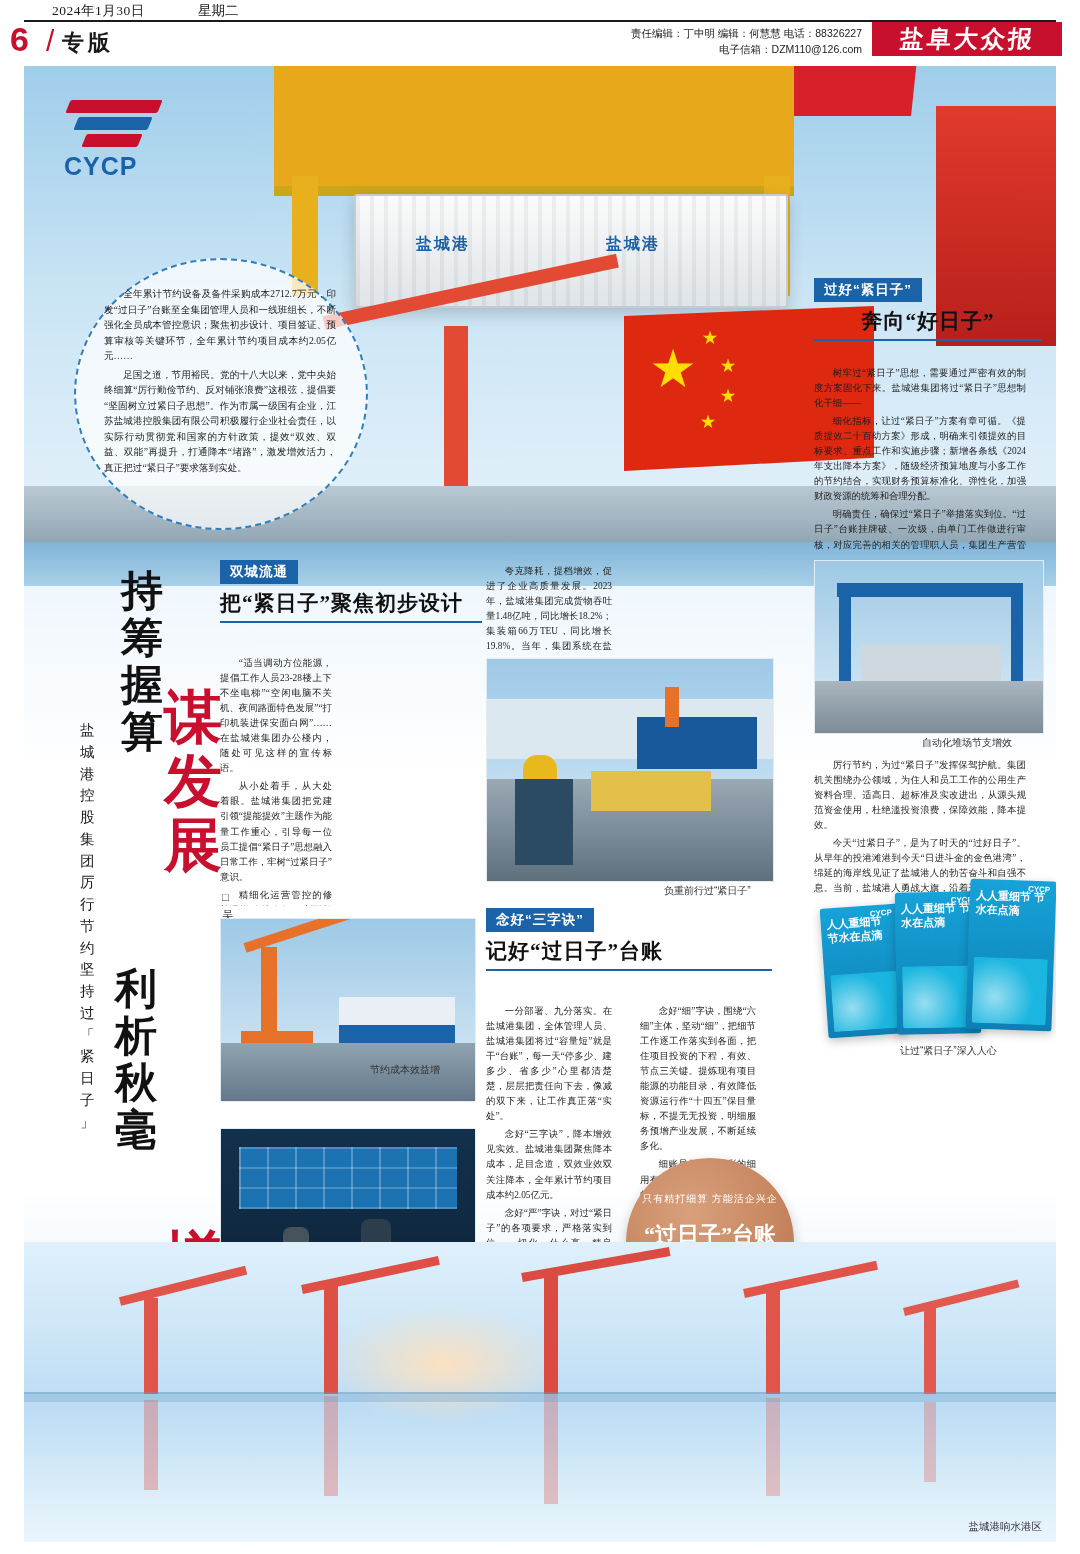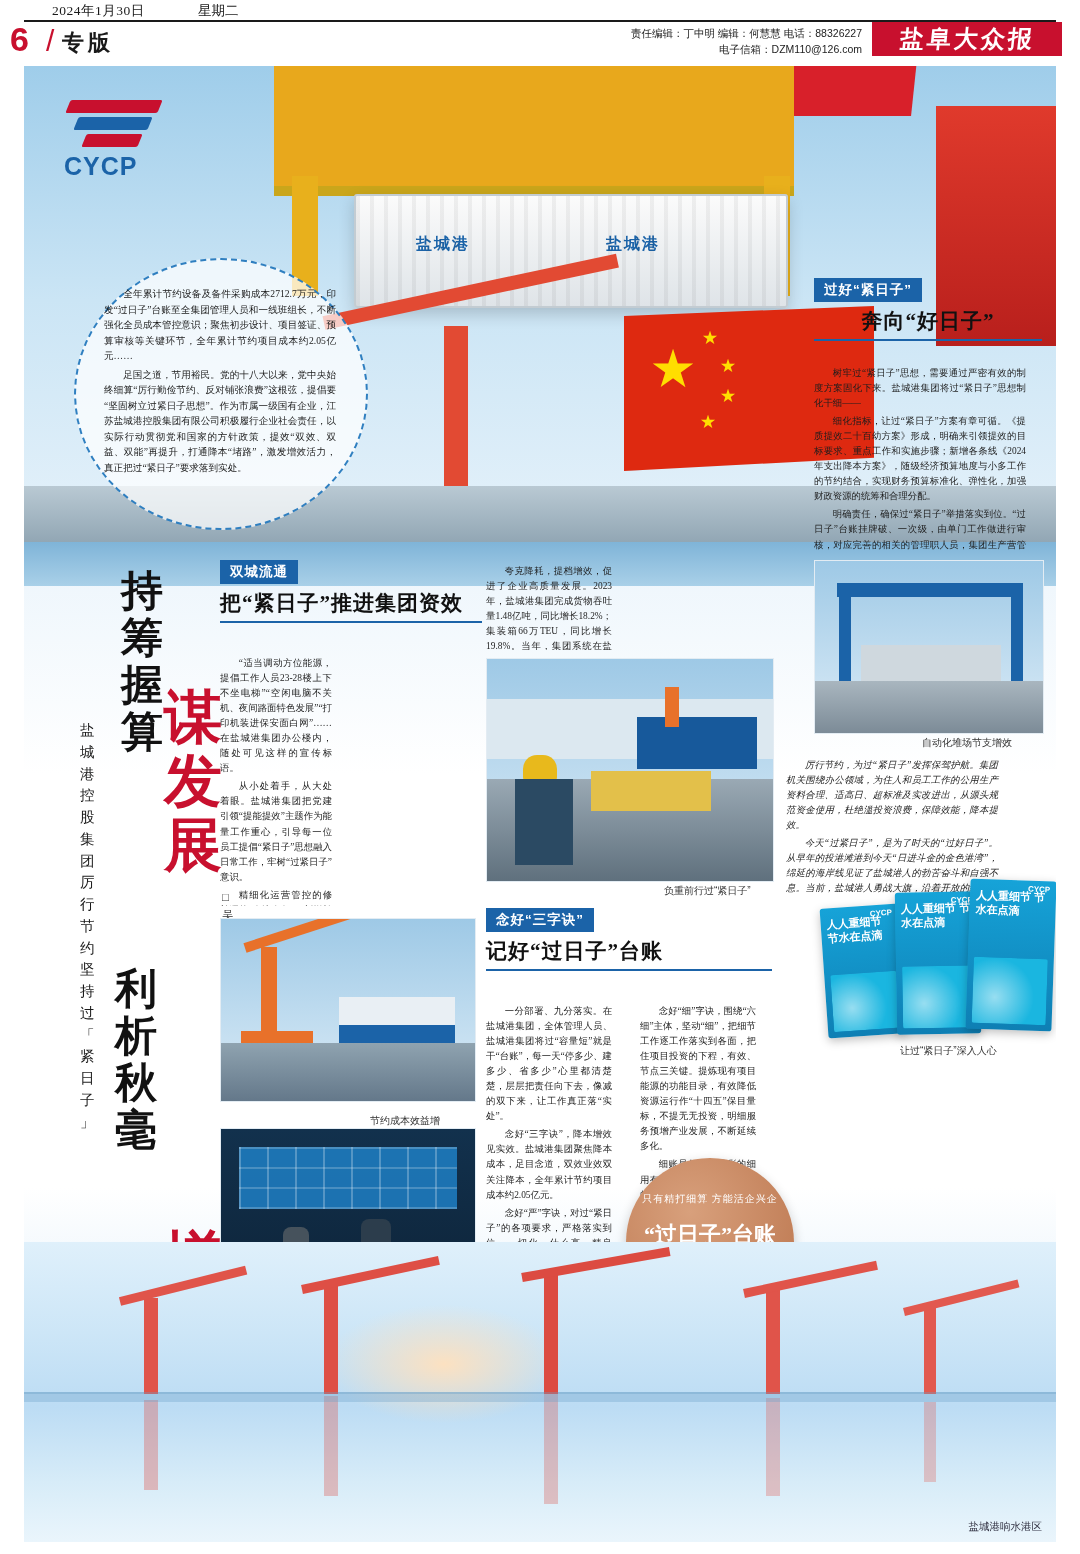--- a/index.html
+++ b/index.html
@@ -267,21 +267,21 @@
           <div>者</div>
           <div> </div>
           <div> </div>
           <div>陈</div>
           <div>婷</div>
         </div>
     </div>
 
     <div style="position:absolute;left:196px;top:494px;width:262px;" class="sec-label">
       <span class="sec-tag">双城流通</span>
-      <div class="sec-title">把“紧日子”推进集团资效</div>
+      <div class="sec-title">把“紧日子”聚焦初步设计</div>
       <div class="sec-underline"></div>
     </div>
 
     <div style="position:absolute;left:196px;top:590px;width:128px;height:250px;overflow:hidden;" class="body-text">
       <p>“适当调动方位能源，提倡工作人员23-28楼上下不坐电梯”“空闲电脑不关机、夜间路面特色发展”“打印机装进保安面白网”……在盐城港集团办公楼内，随处可见这样的宣传标语。</p>
       <p>从小处着手，从大处着眼。盐城港集团把党建引领“提能提效”主题作为能量工作重心，引导每一位员工提倡“紧日子”思想融入日常工作，牢树“过紧日子”意识。</p>
       <p>精细化运营管控的修补硬件“金边金角”、新增长点等重点点、利润为王的综合效益提升。将各项成本控制在最小、发挥最大的作用，一手一手、一点一点，精致总体，将管控理念的全流程全。各条业务系统经营管控的复杂性，精益求精的管控提升及各种需要，建立一整套管控体系制标准，不断细化产业链、物流链、供应链“三链融合”的发展，从而形成管控能效。</p>
 
     </div>
 
@@ -303,21 +303,21 @@
 
     <div class="photo" style="left:196px;top:852px;width:254px;height:182px;">
       <div class="pm-sky"></div>
       <div class="pm-orange" style="left:24px;top:24px;width:120px;height:10px;transform:rotate(-18deg);transform-origin:left center;"></div>
       <div class="pm-orange" style="left:40px;top:28px;width:16px;height:96px;"></div>
       <div class="pm-orange" style="left:20px;top:112px;width:72px;height:14px;"></div>
       <div class="pm-white" style="left:118px;top:78px;width:116px;height:40px;background:#e9eff4;"></div>
       <div class="pm-blue" style="left:118px;top:106px;width:116px;height:18px;"></div>
       <div class="pm-ground" style="height:32%;background:linear-gradient(180deg,#8fa3b0,#64788a);"></div>
     </div>
-    <div class="ph-cap" style="left:346px;top:1048px;">节约成本效益增</div>
+    <div class="ph-cap" style="left:346px;top:997px;">节约成本效益增</div>
 
     <div class="photo" style="left:196px;top:1062px;width:254px;height:190px;">
       <div style="position:absolute;inset:0;background:linear-gradient(180deg,#12314d,#0d2236);"></div>
       <div class="pm-blue" style="left:18px;top:18px;width:218px;height:62px;background:#1f7fc4;opacity:.85;"></div>
       <div style="position:absolute;left:18px;top:18px;width:218px;height:62px;
         background:repeating-linear-gradient(90deg,rgba(255,255,255,.25) 0 2px,rgba(255,255,255,0) 2px 28px),
                    repeating-linear-gradient(0deg,rgba(255,255,255,.2) 0 2px,rgba(255,255,255,0) 2px 20px);"></div>
       <div style="position:absolute;left:0;bottom:0;width:100%;height:58px;background:#d8dee3;"></div>
       <div class="pm-dark" style="left:140px;bottom:48px;width:30px;height:52px;border-radius:8px 8px 0 0;"></div>
       <div class="pm-dark" style="left:62px;bottom:52px;width:26px;height:40px;border-radius:8px 8px 0 0;background:#46525c;"></div>
@@ -360,21 +360,21 @@
     <div class="photo" style="left:790px;top:494px;width:228px;height:172px;">
       <div class="pm-sky"></div>
       <div class="pm-blue" style="left:22px;top:22px;width:186px;height:14px;"></div>
       <div class="pm-blue" style="left:24px;top:30px;width:12px;height:92px;"></div>
       <div class="pm-blue" style="left:196px;top:30px;width:12px;height:92px;"></div>
       <div class="pm-white" style="left:46px;top:84px;width:140px;height:38px;background:#cfd8de;"></div>
       <div class="pm-ground" style="height:30%;background:linear-gradient(180deg,#a9b6bf,#7c8b97);"></div>
     </div>
     <div class="ph-cap" style="left:898px;top:670px;">自动化堆场节支增效</div>
 
-    <div style="position:absolute;left:762px;top:692px;width:228px;height:136px;overflow:hidden;font-style:italic;" class="body-text">
+    <div style="position:absolute;left:790px;top:692px;width:228px;height:136px;overflow:hidden;" class="body-text">
       <p>厉行节约，为过“紧日子”发挥保驾护航。集团机关围绕办公领域，为住人和员工工作的公用生产资料合理、适高日、超标准及实改进出，从源头规范资金使用，杜绝滥投资浪费，保障效能，降本提效。</p>
       <p>今天“过紧日子”，是为了时天的“过好日子”。从早年的投港滩港到今天“日进斗金的金色港湾”，绵延的海岸线见证了盐城港人的勃苦奋斗和自强不息。当前，盐城港人勇战大旗，沿着开放的经济带与环新海岸线的经济带—带—带带“更”在“双城流通”的美丽蓝图，正在最成为生动的时人的盛图。</p>
     </div>
 
     <div class="booklet" style="left:800px;top:840px;width:78px;height:130px;transform:rotate(-4deg);">
       <div class="bk-logo">CYCP</div>
       <div class="bk-t">人人重细节 节水在点滴</div>
       <div class="bk-art"></div>
     </div>
     <div class="booklet" style="left:872px;top:826px;width:84px;height:142px;transform:rotate(-1deg);">

